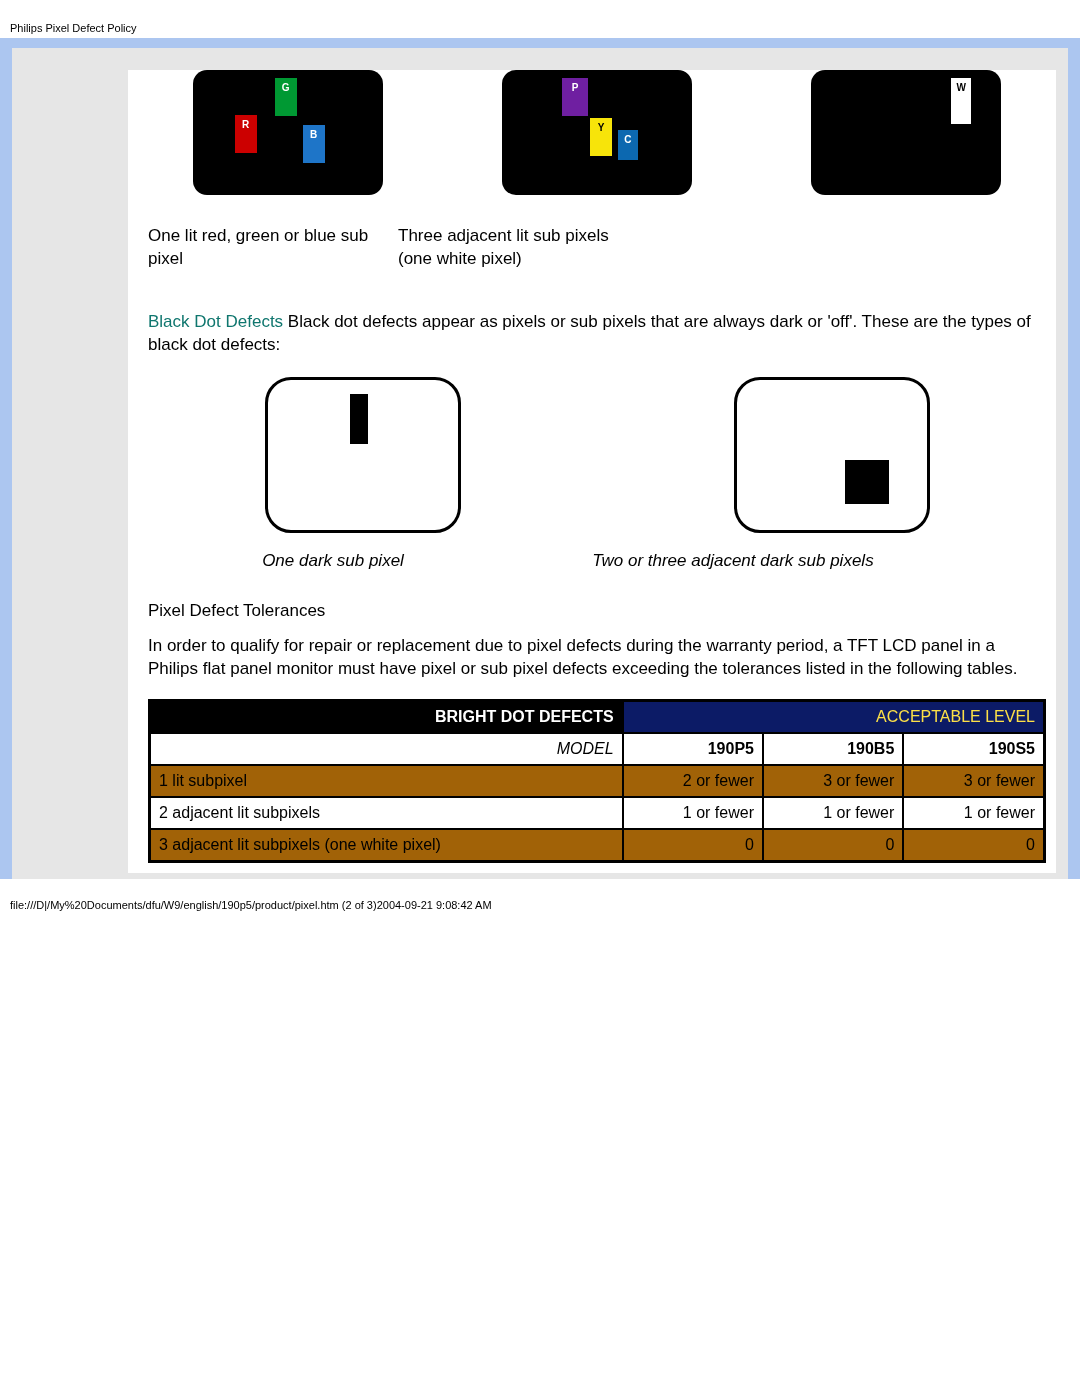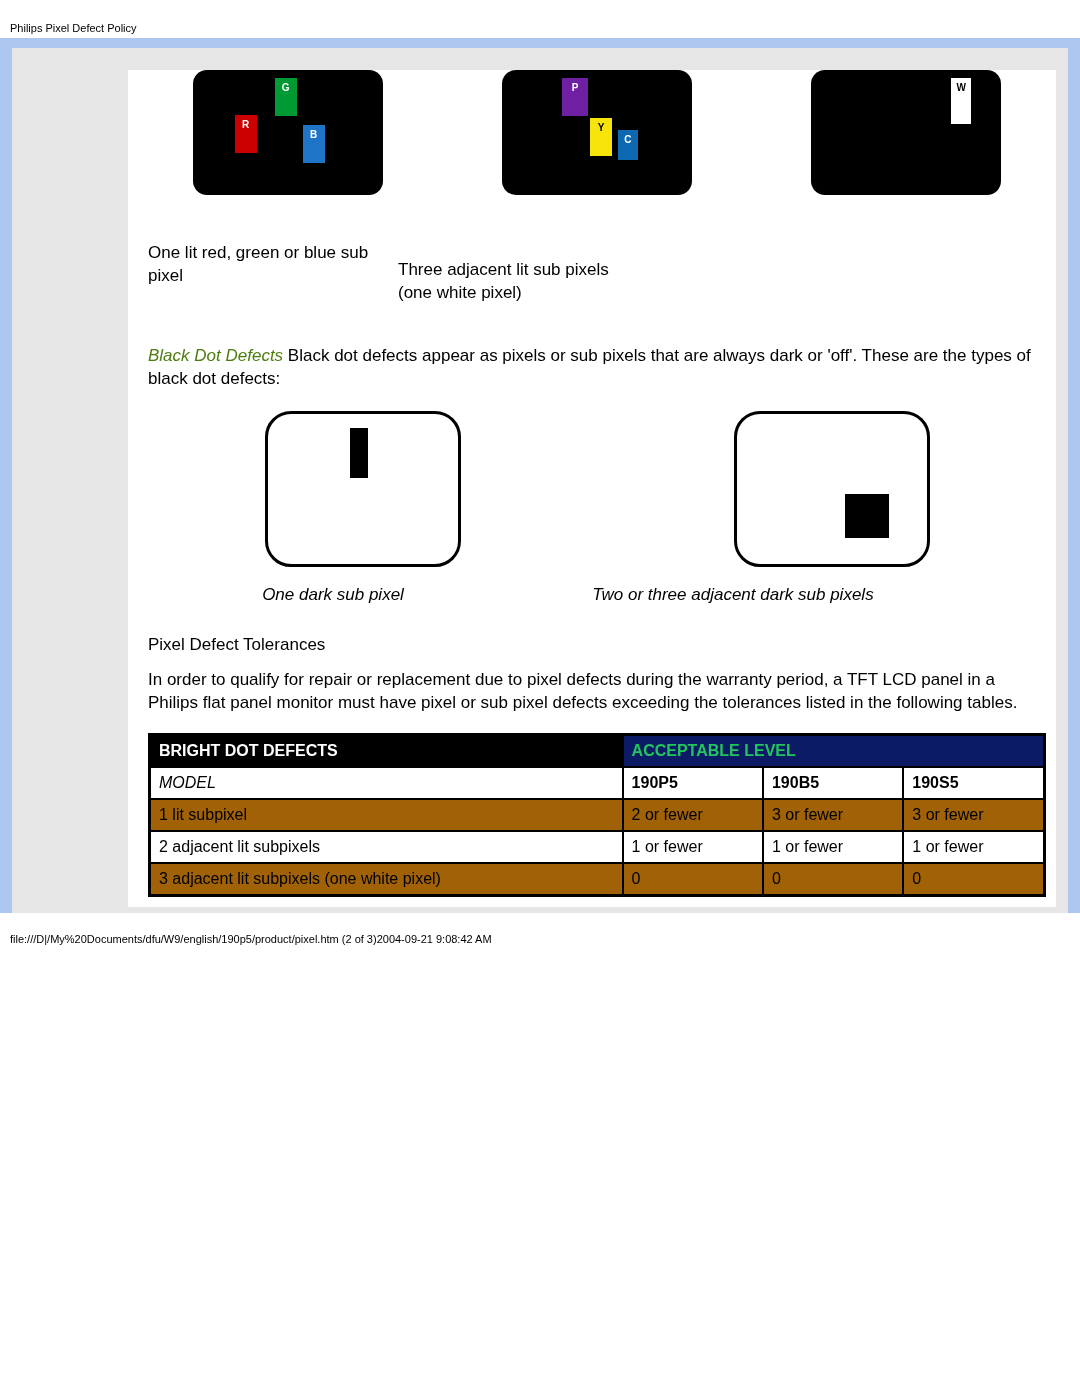--- a/index.html
+++ b/index.html
@@ -62,24 +62,24 @@
 
   .captions-row {
     display: flex;
     gap: 20px;
     margin: 30px 0 40px 0;
     align-items: center;
   }
   .cap-cell { font-size: 17px; line-height: 1.35; }
   .cap1 { width: 230px; }
   .cap2 { width: 300px; }
-  .cap3 { width: 240px; margin-top: 34px; }
+  .cap3 { width: 240px; }
 
   .para { font-size: 17px; line-height: 1.35; margin: 0 0 18px 0; }
-  .blue-term { color: #4d7c0f; font-style: italic; }
+  .blue-term { color: #0f766e; }
 
   .dark-row {
     display:flex;
     justify-content: space-around;
     margin: 20px 0 10px 0;
     gap: 40px;
   }
   .rounded-screen {
     width: 190px;
     height: 150px;
@@ -113,33 +113,33 @@
 
   table.defects {
     border-collapse: collapse;
     width: 100%;
     border: 3px solid #000;
     font-size: 16px;
   }
   table.defects th, table.defects td {
     border: 2px solid #000;
     padding: 6px 8px;
-    text-align: left;
+    text-align: right;
   }
   table.defects td.left { text-align:left; }
   th.header-dark {
     background: #000;
     color: #fff;
     font-weight: bold;
     text-align:left;
   }
   th.header-navy {
     background: #0c1b66;
-    color: #22c55e;
-    font-weight: bold;
+    color: #fde047;
+    font-weight: normal;
   }
   td.hili, tr.hili td { background: #a16207; }
   td.model { font-style: italic; text-align:left; }
   td.model-head { font-weight:bold; }
 
   .footer {
     font-size: 11px;
     padding: 20px 10px 20px 10px;
   }
 </style>

